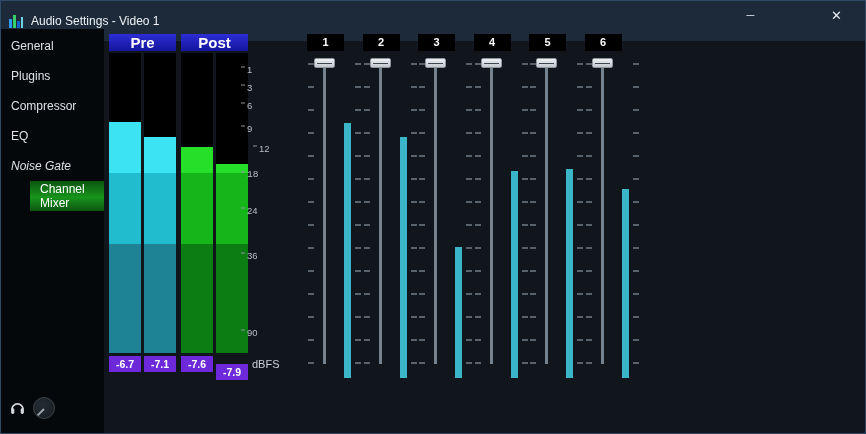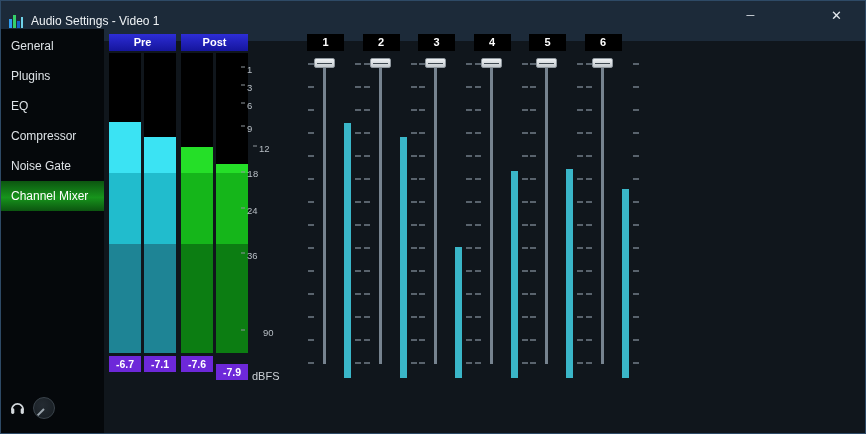--- a/index.html
+++ b/index.html
@@ -12,29 +12,29 @@
   
   .titlebar { position:absolute; left:0; top:0; width:100%; height:40px; background:#1c2a39; display:flex; align-items:center; }
   .app-icon { margin-left:7px; width:16px; height:16px; flex:0 0 auto; }
   .title { margin-left:7px; font-size:12px; color:#eef2f5; }
   .win-btn { position:absolute; top:0; width:45px; height:28px; display:flex; align-items:center; justify-content:center; color:#e6ebf0; cursor:default; }
   .btn-min { right:92px; font-size:11px; }
   .btn-close { right:6px; font-size:13px; }
   
   .sidebar { position:absolute; left:0; top:28px; width:103px; bottom:0; background:#05080b; padding-top:2px; }
   .side-item { height:30px; display:flex; align-items:center; padding-left:10px; color:#dde2e6; font-size:12px; cursor:default; }
-  .side-item.selected { background:linear-gradient(180deg,#0c5510 0%,#17941c 55%,#0c5510 100%); color:#ffffff; }
+  .side-item.selected { background:linear-gradient(180deg,#0c5510 0%,#17941c 55%,#0c5510 100%); color:#ffffff;margin-left:29px; }
   
   .vu-header { position:absolute; top:33px; width:67px; height:17px; line-height:17px; text-align:center;
-    color:#fff; font-size:11px; font-weight:bold; background:linear-gradient(180deg,#2d2dd6,#15159c); }
+    color:#fff; font-size:15px; font-weight:bold; background:linear-gradient(180deg,#2d2dd6,#15159c); }
   .vu-col { position:absolute; top:52px; width:32px; height:300px; }
   .vu-mask { position:absolute; left:0; top:0; right:0; background:#000; }
   .vu-readout { position:absolute; top:355px; width:32px; height:16px; line-height:16px; background:#6d28d9;
     color:#fff; font-size:10.5px; font-weight:bold; text-align:center; }
-  .dbfs { position:absolute; left:251px; top:357px; font-size:11px; color:#ccd1d6;margin-top:12px; }
+  .dbfs { position:absolute; left:251px; top:357px; font-size:11px; color:#ccd1d6; }
   .scale { position:absolute; left:240px; top:52px; width:26px; height:300px; }
   .scale-item { position:absolute; left:0; transform:translateY(-50%); display:flex; align-items:flex-start; color:#b8bfc5; font-size:9.5px; }
   .scale-tick { width:4px; height:1px; background:#8d959c; margin:3px 2px 0 0; }
   
   .channel { position:absolute; top:33px; width:64px; height:346px; }
   .ch-header { position:absolute; left:9px; top:0; width:37px; height:17px; line-height:17px; background:#000;
     color:#fff; font-size:11px; font-weight:bold; text-align:center; }
   .ch-ticks { position:absolute; top:29px; height:301px; width:6px;
     background:repeating-linear-gradient(180deg,#59636d 0 2px,transparent 2px 23px); }
   .ch-ticks.tl { left:10px; } .ch-ticks.tr { left:57px; }
@@ -74,27 +74,27 @@
   </div>
 
   <div class="sidebar" id="sidebar">
       <div class="side-item">
         <div style="display: inline;">General</div>
       </div>
       <div class="side-item">
         <div style="display: inline;">Plugins</div>
       </div>
       <div class="side-item">
+        <div style="display: inline;">Compressor</div>
+      </div>
+      <div class="side-item">
         <div style="display: inline;">EQ</div>
       </div>
       <div class="side-item">
-        <div style="display: inline;">Compressor</div>
-      </div>
-      <div class="side-item">
-        <div style="display: inline;">Noise Gate</div>
+        <div style="display: inline; font-style: italic;">Noise Gate</div>
       </div>
       <div class="side-item selected">
         <div style="display: inline;">Channel Mixer</div>
       </div>
     </div>
 
   <div class="dbfs">dBFS</div>
 
   <span class="headphones">
     <svg width="17" height="17" viewBox="0 0 24 24">
@@ -155,21 +155,21 @@
       <div class="scale-item" style="top: 52.3%; justify-content: center;">
         <div class="scale-tick"></div>
         <div style="display: inline;">24</div>
       </div>
       <div class="scale-item" style="top: 67.3%;">
         <div class="scale-tick"></div>
         <div style="display: inline;">36</div>
       </div>
       <div class="scale-item" style="top: 93%;">
         <div class="scale-tick"></div>
-        <div style="display: inline; margin-left: 16px;">90</div>
+        <div style="display: inline;">90</div>
       </div>
     </div>
     <div class="channel" style="left: 297px;">
       <div class="ch-header">1</div>
       <div class="ch-ticks tl"></div>
       <div class="ch-track"></div>
       <div class="ch-handle" style="top: 24px;"></div>
       <div class="ch-meter">
         <div class="ch-meter-fill" style="top: 19%; background: rgb(58, 182, 200);"></div>
       </div>

